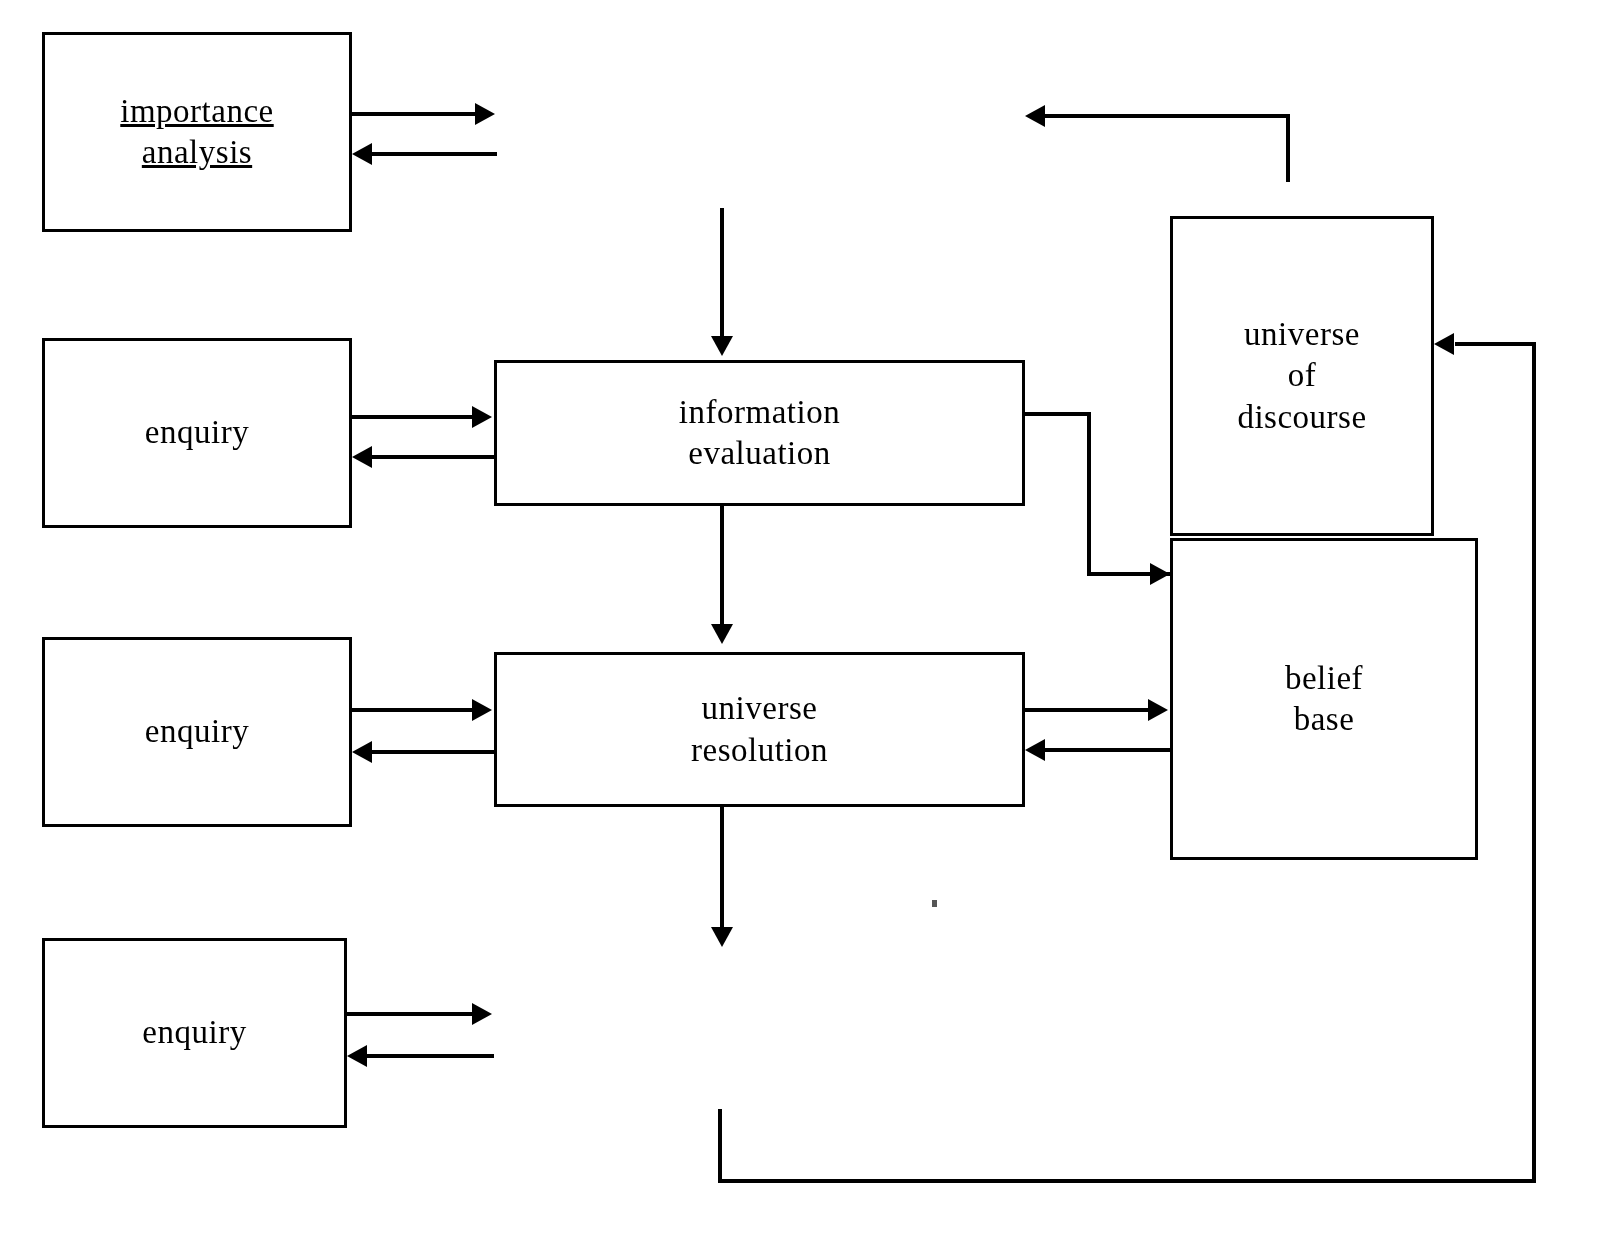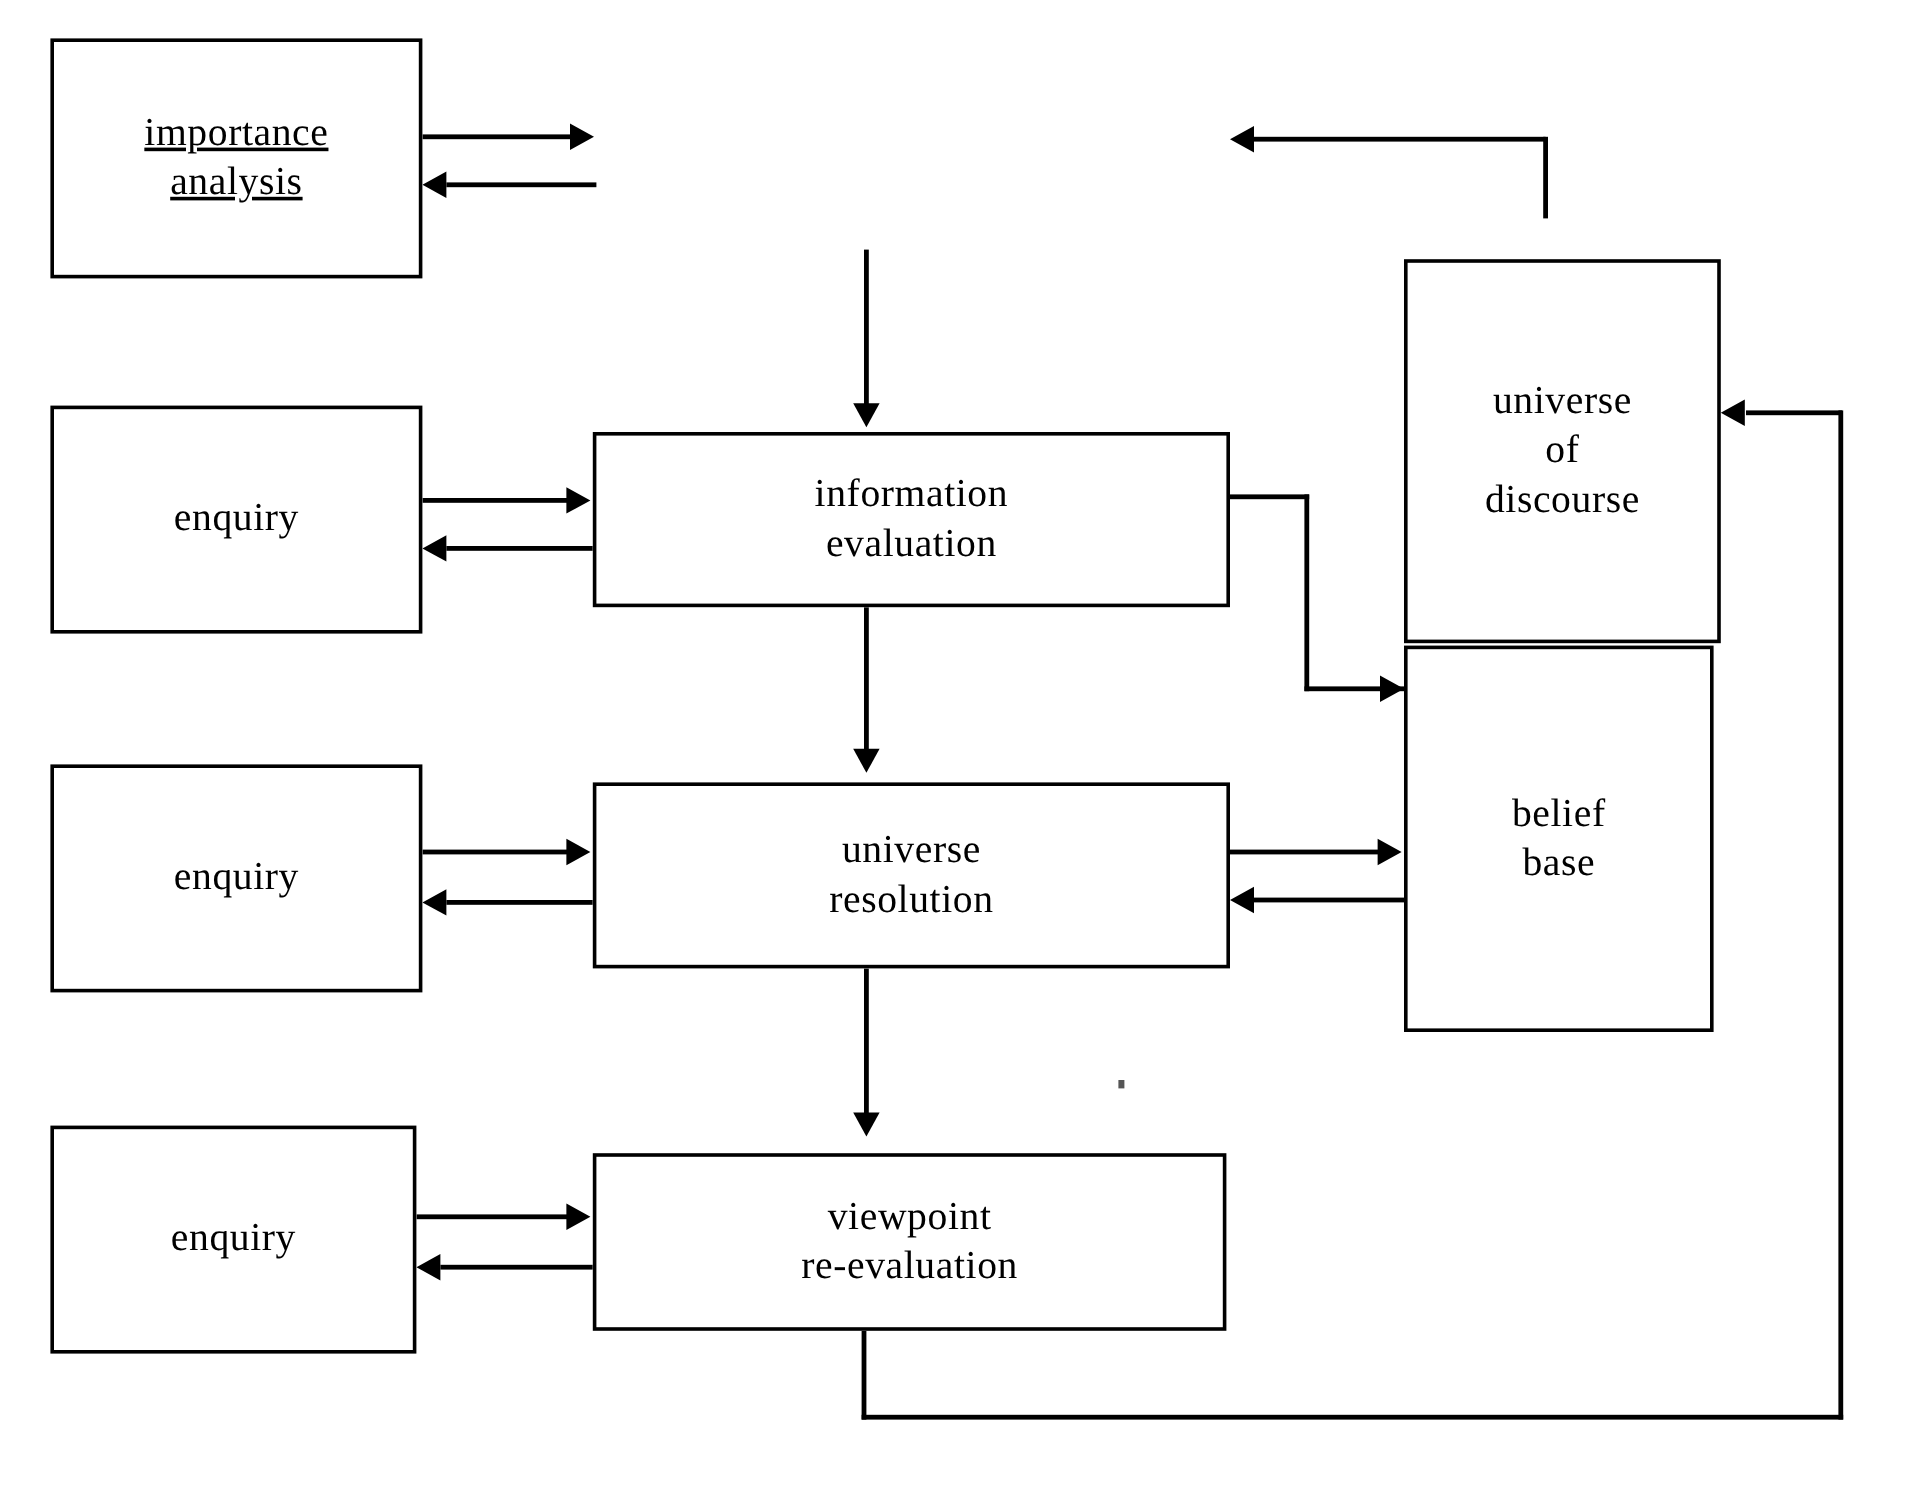--- a/index.html
+++ b/index.html
@@ -98,33 +98,29 @@
 
   <div class="node" style="left:42px; top:637px; width:310px; height:190px;">
     <span>enquiry</span>
   </div>
 
   <div class="node" style="left:494px; top:652px; width:531px; height:155px;">
     <span>universe
 resolution</span>
   </div>
 
-  <div class="node" style="left:1170px; top:538px; width:258px; height:322px;">
+  <div class="node" style="left:1170px; top:538px; width:308px; height:322px;">
     <span>belief
 base</span>
   </div>
 
   <div class="node" style="left:42px; top:938px; width:305px; height:190px;">
     <span>enquiry</span>
   </div>
 
-  <div class="node" style="left:494px; top:961px; width:528px; height:148px;">
-    <span>viewpoint
-re-evaluation</span>
-  </div>
 
   <div class="line h" style="left:352px; top:112px; width:125px;"></div>
   <div class="arrow arrow-right" style="left:475px; top:103px;"></div>
 
   <div class="line h" style="left:372px; top:152px; width:125px;"></div>
   <div class="arrow arrow-left" style="left:352px; top:143px;"></div>
 
   <div class="line v" style="left:720px; top:208px; height:130px;"></div>
   <div class="arrow arrow-down" style="left:711px; top:336px;"></div>
 

